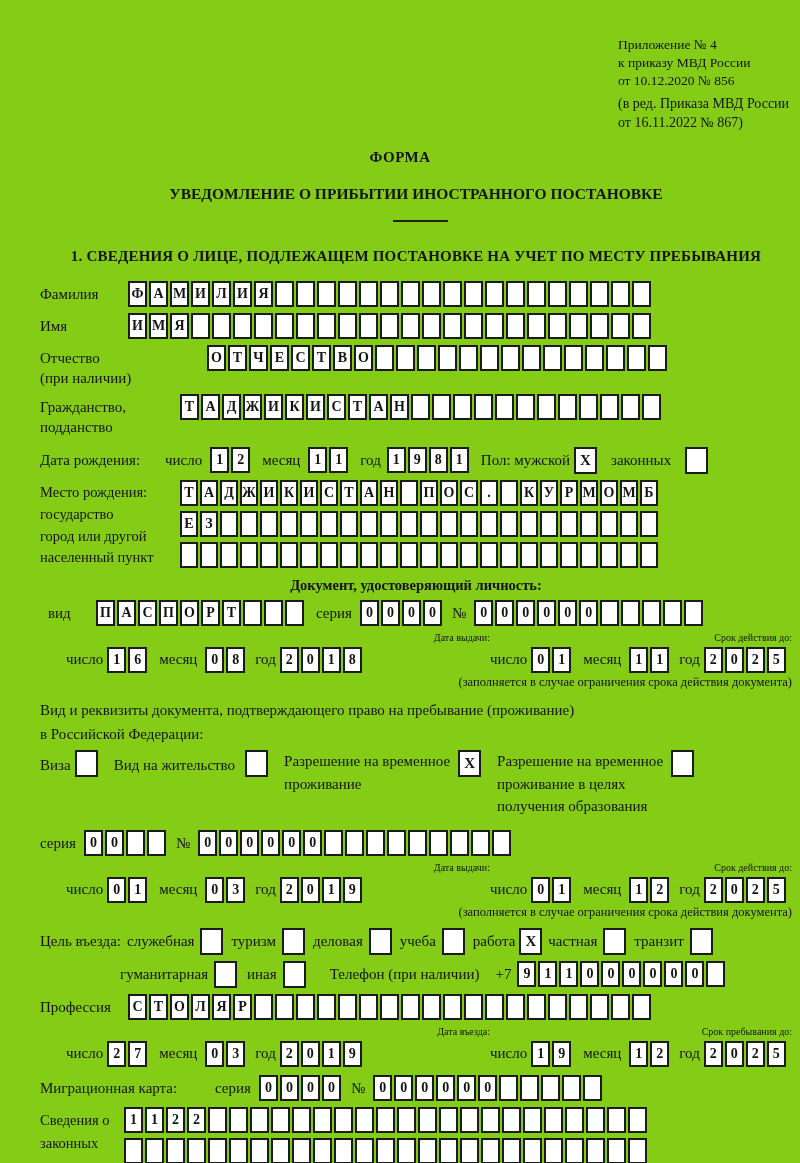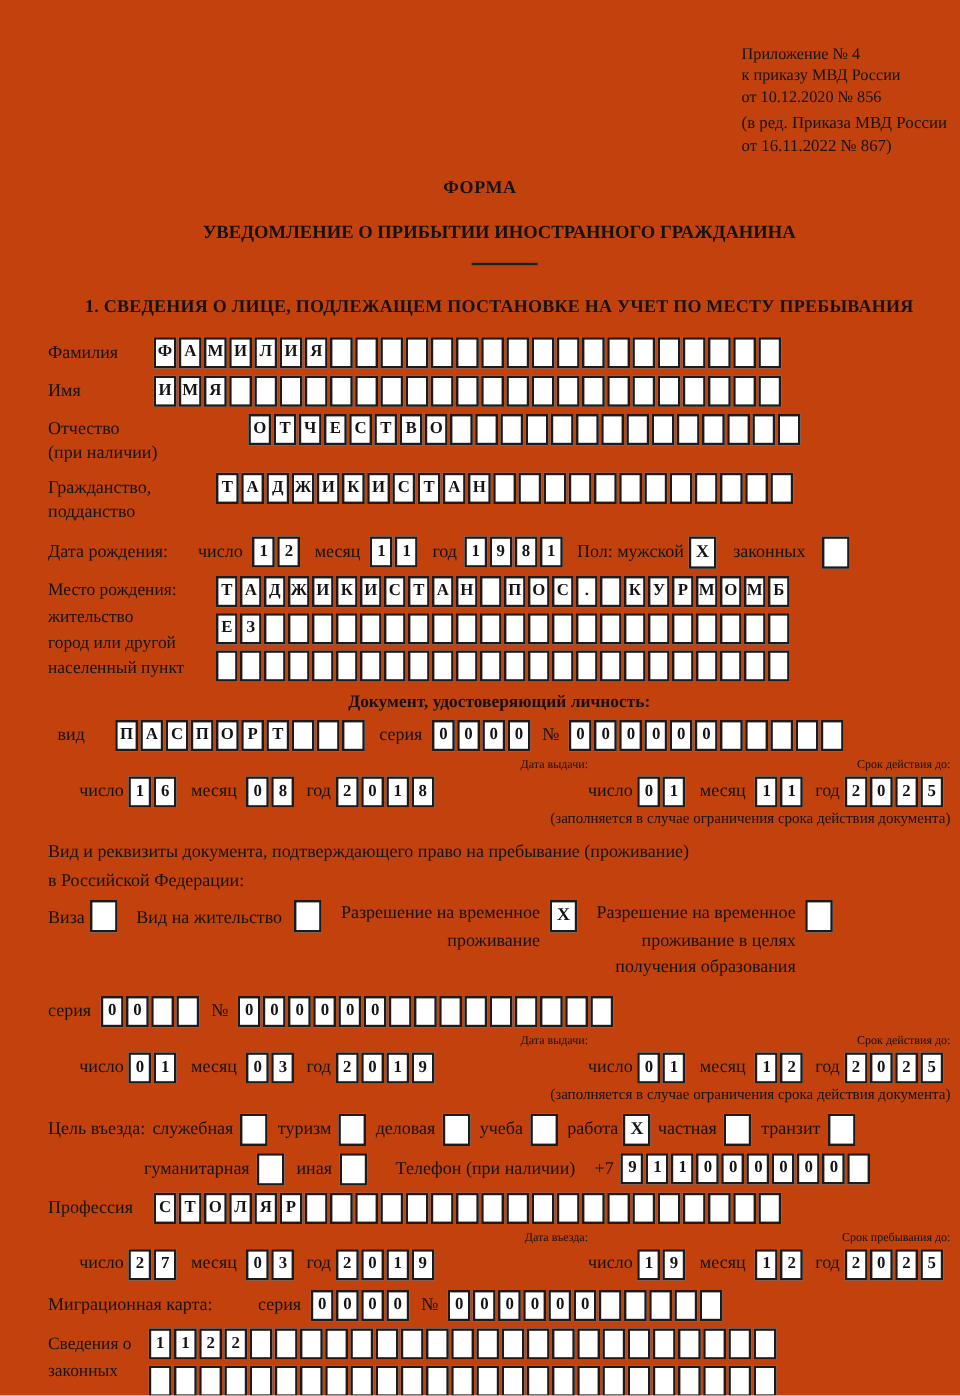--- a/index.html
+++ b/index.html
@@ -1,19 +1,19 @@
 <!DOCTYPE html>
 <html lang="ru"><head>
 <meta charset="utf-8">
 <style>
   * { margin:0; padding:0; box-sizing:border-box; }
   html,body { background:#ffffff; }
   .page {
     position:relative; width:800px; height:1163px; margin:0 auto;
-    background:#c2410c; color:#141414; overflow:hidden;
+    background:#84cc16; color:#141414; overflow:hidden;
     font-family:"Liberation Serif","DejaVu Serif",serif;
     padding:36px 8px 0 40px;
   }
   
   .annex { margin-left:578px; font-size:13.5px; line-height:1.34; }
   .annex .ed { margin-top:5px; font-size:14px; }
   .forma { text-align:center; padding-right:32px; font-weight:700; font-size:15px; margin-top:16px; letter-spacing:.5px; }
   .title { text-align:center; font-weight:700; font-size:15.5px; line-height:1.5; margin-top:16px; }
   .uline { display:inline-block; width:55px; height:13px; border-bottom:2px solid #222; margin-left:8px; }
   .sec1 { text-align:center; font-weight:700; font-size:15px; margin-top:20px; margin-bottom:16px; letter-spacing:.2px; }
@@ -43,21 +43,21 @@
   
   .daterow { display:flex; margin-bottom:2px; margin-top:2px; }
   .dg-left { width:424px; margin-left:26px; flex:none; }
   .dg-right { flex:1; }
   .dg-head { text-align:right; font-size:10px; margin-bottom:4px; }
   .dg-fields { display:flex; align-items:center; }
   .dg-fields .lbl { padding-top:0; }
   .note { text-align:right; font-size:12.5px; margin:2px 0 8px 0; }
   .intro { font-size:15px; line-height:1.6; margin-bottom:4px; }
   .permits { display:flex; align-items:flex-start; margin:4px 0 12px 0; }
-  .permit-label { text-align:right; font-size:15px; line-height:1.5; flex:none; }
+  .permit-label { text-align:left; font-size:15px; line-height:1.5; flex:none; }
   .indent { margin-left:80px; }
   
   .reps { display:flex; align-items:flex-start; margin-top:2px; }
   .reps-labels { width:84px; flex:none; font-size:14.5px; line-height:1.58; padding-top:2px; }
   .reps-rows .cells { margin-bottom:5px; }
 </style>
 </head>
 <body>
 
 <div class="page">
@@ -68,21 +68,21 @@
     <div>от 10.12.2020 № 856</div>
     <div class="ed">
       <div>(в ред. Приказа МВД России</div>
       <div>от 16.11.2022 № 867)</div>
     </div>
   </div>
 
   <div class="forma">ФОРМА</div>
 
   <div class="title">
-    <div>УВЕДОМЛЕНИЕ О ПРИБЫТИИ ИНОСТРАННОГО ГРАЖДАНИНА</div>
+    <div>УВЕДОМЛЕНИЕ О ПРИБЫТИИ ИНОСТРАННОГО ПОСТАНОВКЕ</div>
     <div><span class="uline"></span></div>
   </div>
 
   <div class="sec1">1. СВЕДЕНИЯ О ЛИЦЕ, ПОДЛЕЖАЩЕМ ПОСТАНОВКЕ НА УЧЕТ ПО МЕСТУ ПРЕБЫВАНИЯ</div>
 
   <div class="row">
     <span class="lbl w88">Фамилия</span>
     <span class="cells">
         <span class="cell">Ф</span>
         <span class="cell">А</span>
@@ -227,21 +227,21 @@
       </span>
     <span class="lbl ml10">Пол: мужской</span>
     <span class="checkbox ml4">X</span>
     <span class="lbl ml14">законных</span>
     <span class="checkbox ml14"></span>
   </div>
 
   <div class="twocol">
     <span class="lbl2 w140" style="padding-top:2px;">
       <span>Место рождения:</span><br>
-      <span>жительство</span><br>
+      <span>государство</span><br>
       <span>город или другой</span><br>
       <span>населенный пункт</span>
     </span>
     <span class="bp-rows">
       <span class="cells tight">
           <span class="cell">Т</span>
           <span class="cell">А</span>
           <span class="cell">Д</span>
           <span class="cell">Ж</span>
           <span class="cell">И</span>

